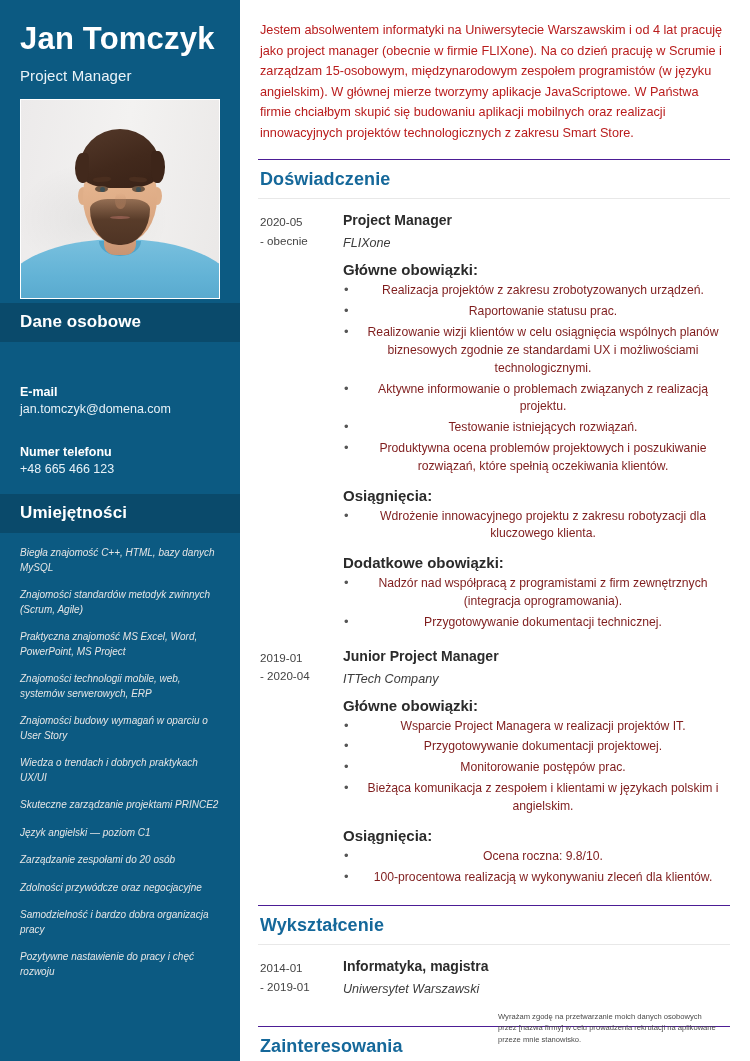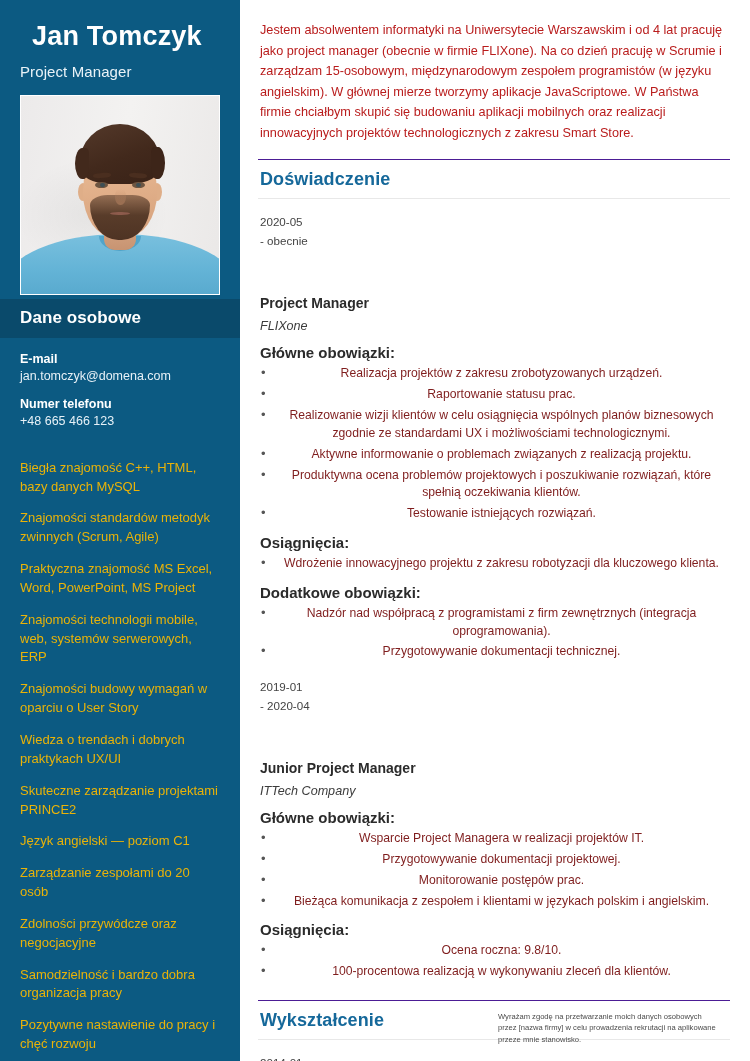--- a/index.html
+++ b/index.html
@@ -14,22 +14,22 @@
 
   
   .sidebar {
     width:240px; flex:0 0 240px;
     background:#0c5a82;
     color:#ffffff;
     position:relative;
   }
   .sb-top { padding:22px 20px 0 20px; }
   .name {
-    font-size:27px; font-weight:bold; letter-spacing:0.2px;
-    line-height:1.1; color:#ffffff;margin-left:12px;
+    font-size:31px; font-weight:bold; letter-spacing:0.2px;
+    line-height:1.1; color:#ffffff;
   }
   .job-title {
     margin-top:11px; font-size:15px; font-weight:400; color:#eaf3f8;
     letter-spacing:0.1px;
   }
   .photo-wrap {
     margin:15px 20px 0 20px;
     width:200px; height:200px;
     border:1px solid #ffffff;
     overflow:hidden;
@@ -97,45 +97,46 @@
   .ph-ear.r { left:66%; }
 
   .sb-band {
     background:#0a4a6b;
     padding:9px 20px 10px 20px;
   }
   .sb-band h2 { font-size:17px; font-weight:bold; color:#fff; letter-spacing:0.1px; }
   .sb-band.first { margin-top:4px; }
   .sb-body { padding:14px 20px 4px 20px; }
   .contact-block { margin-bottom:14px; }
-  .contact-label { font-size:12.5px; font-weight:bold; color:#ffffff; margin-bottom:3px; }
+  .contact-label { font-size:12.5px; font-weight:bold; color:#ffffff; margin-bottom:3px;margin-top:29px; }
   .contact-value { font-size:12.5px; color:#e7f1f7; }
   .skills { padding:13px 20px 22px 20px; }
   .skill {
-    font-size:13px; line-height:1.45; color:#eab308;
+    font-size:10px; line-height:1.45; color:#e5e5e5;
     margin-bottom:13px;
+    font-style:italic;
   }
   .skill:last-child { margin-bottom:0; }
 
   
   .main { flex:1 1 auto; padding:20px 20px 0 18px; position:relative; }
   .summary {
     font-size:12.7px; line-height:1.62; color:#b91c1c; text-align:left;
     padding:0 0 0 2px;
   }
   .section { margin-top:16px; }
   .sec-head {
     border-top:1px solid #4c1d95;
     border-bottom:1px solid #e8e8e8;
     padding:9px 0 8px 2px;
   }
   .sec-head h2 {
     font-size:18px; font-weight:bold; color:#15689a; letter-spacing:0.1px;
   }
-  .entry { display:flex; padding:13px 0 0 2px;flex-direction:column; }
+  .entry { display:flex; padding:13px 0 0 2px; }
   .entry-dates {
     flex:0 0 83px; font-size:11.6px; color:#444; line-height:1.62; padding-top:1px;
   }
   .entry-body { flex:1 1 auto; }
   .entry-role { font-size:14px; font-weight:bold; color:#2b2b2b; }
   .entry-org { font-size:12.6px; font-style:italic; color:#3c3c3c; margin-top:8px; }
   .blk-label { font-size:15px; font-weight:bold; color:#2b2b2b; margin-top:11px; }
   ul.duties { list-style:none; margin-top:4px; }
   ul.duties li {
     position:relative; padding-left:13px; font-size:12.2px; line-height:1.46;
@@ -188,20 +189,23 @@
       <div class="contact-block">
         <div class="contact-label">E-mail</div>
         <div class="contact-value">jan.tomczyk@domena.com</div>
       </div>
       <div class="contact-block">
         <div class="contact-label">Numer telefonu</div>
         <div class="contact-value">+48 665 466 123</div>
       </div>
     </div>
 
+    <div class="sb-band">
+      <h2>Umiejętności</h2>
+    </div>
     <div class="skills">
       <div class="skill">Biegła znajomość C++, HTML, bazy danych MySQL</div>
       <div class="skill">Znajomości standardów metodyk zwinnych (Scrum, Agile)</div>
       <div class="skill">Praktyczna znajomość MS Excel, Word, PowerPoint, MS Project</div>
       <div class="skill">Znajomości technologii mobile, web, systemów serwerowych, ERP</div>
       <div class="skill">Znajomości budowy wymagań w oparciu o User Story</div>
       <div class="skill">Wiedza o trendach i dobrych praktykach UX/UI</div>
       <div class="skill">Skuteczne zarządzanie projektami PRINCE2</div>
       <div class="skill">Język angielski — poziom C1</div>
       <div class="skill">Zarządzanie zespołami do 20 osób</div>
@@ -228,22 +232,22 @@
         <div class="entry-body">
           <div class="entry-role">Project Manager</div>
           <div class="entry-org">FLIXone</div>
 
           <div class="blk-label">Główne obowiązki:</div>
           <ul class="duties">
             <li>Realizacja projektów z zakresu zrobotyzowanych urządzeń.</li>
             <li>Raportowanie statusu prac.</li>
             <li>Realizowanie wizji klientów w celu osiągnięcia wspólnych planów biznesowych zgodnie ze standardami UX i możliwościami technologicznymi.</li>
             <li>Aktywne informowanie o problemach związanych z realizacją projektu.</li>
+            <li>Testowanie istniejących rozwiązań.</li>
             <li>Produktywna ocena problemów projektowych i poszukiwanie rozwiązań, które spełnią oczekiwania klientów.</li>
-            <li>Testowanie istniejących rozwiązań.</li>
           </ul>
 
           <div class="blk-label">Osiągnięcia:</div>
           <ul class="duties">
             <li>Wdrożenie innowacyjnego projektu z zakresu robotyzacji dla kluczowego klienta.</li>
           </ul>
 
           <div class="blk-label">Dodatkowe obowiązki:</div>
           <ul class="duties">
             <li>Nadzór nad współpracą z programistami z firm zewnętrznych (integracja oprogramowania).</li>

